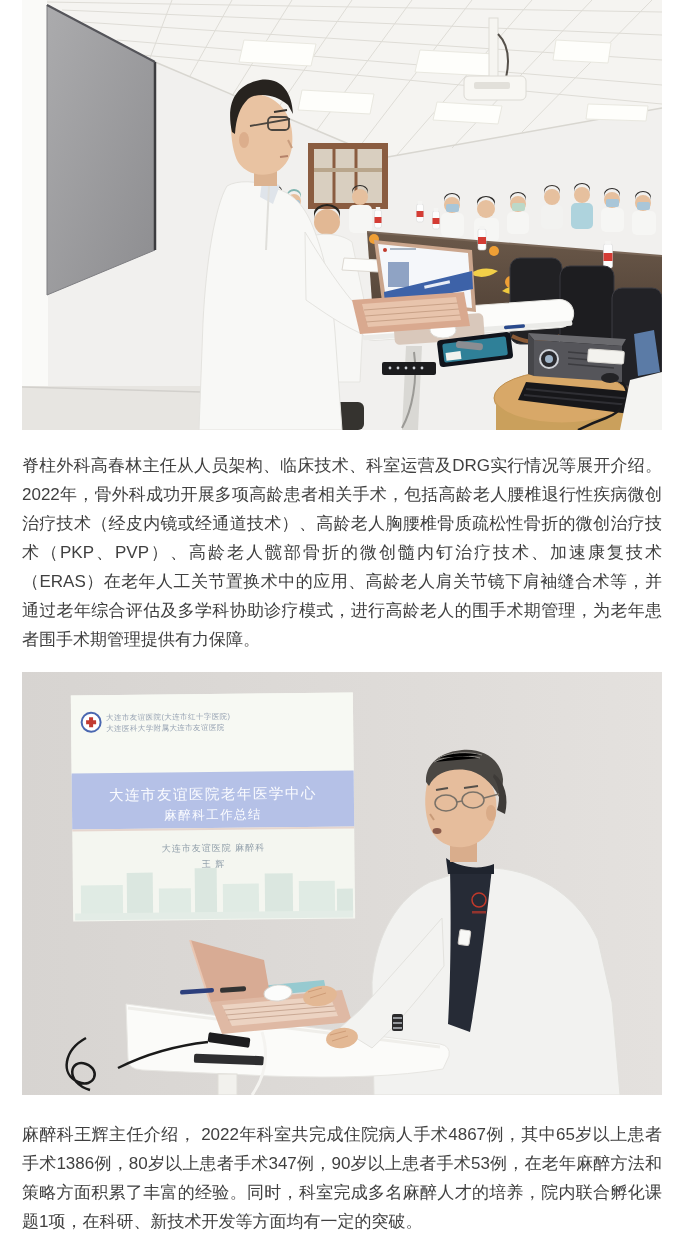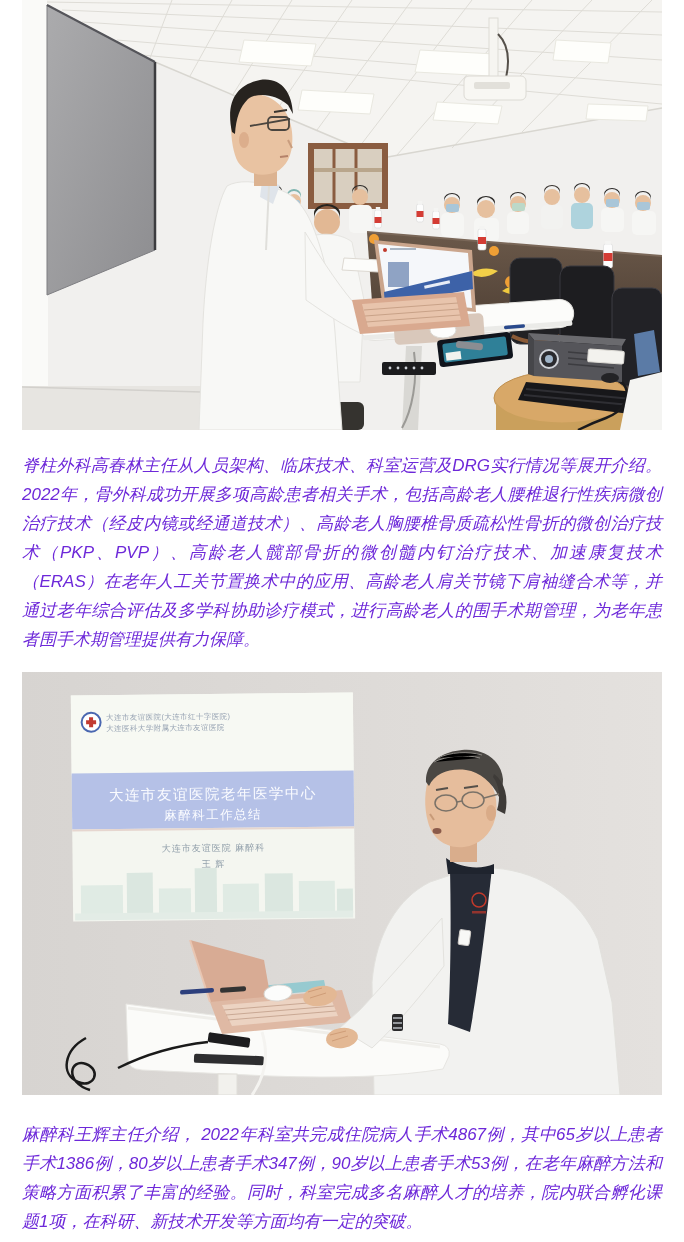--- a/index.html
+++ b/index.html
@@ -9,24 +9,23 @@
     font-family:"Liberation Sans","DejaVu Sans",sans-serif;
   }
   .page{width:684px;min-height:1242px;background:#fff;overflow:hidden;}
   figure.photo{margin:0 22px;width:508px;display:block;}
   figure.photo svg{display:block;}
   .photo-1{margin-top:10px;}
   .para{
     margin:21px 22px 18px 22px;
     font-size:17px;
     line-height:29px;
-    color:#6d28d9;
+    color:#404040;
     text-align:justify;
     text-justify:inter-ideograph;
-    font-style:italic;
   }
   .para.p2{margin-top:25px;margin-bottom:4px;}
   
   .sl-org{font-size:7.5px;fill:#98a4b4;letter-spacing:.4px;}
   .sl-title1{font-size:14.5px;fill:#fbfcff;letter-spacing:1.5px;}
   .sl-title2{font-size:12.5px;fill:#fbfcff;letter-spacing:1.5px;}
   .sl-sub{font-size:9px;fill:#92a0ab;letter-spacing:1px;}
   text{font-family:"Liberation Sans","DejaVu Sans",sans-serif;}
 </style>
 </head>

